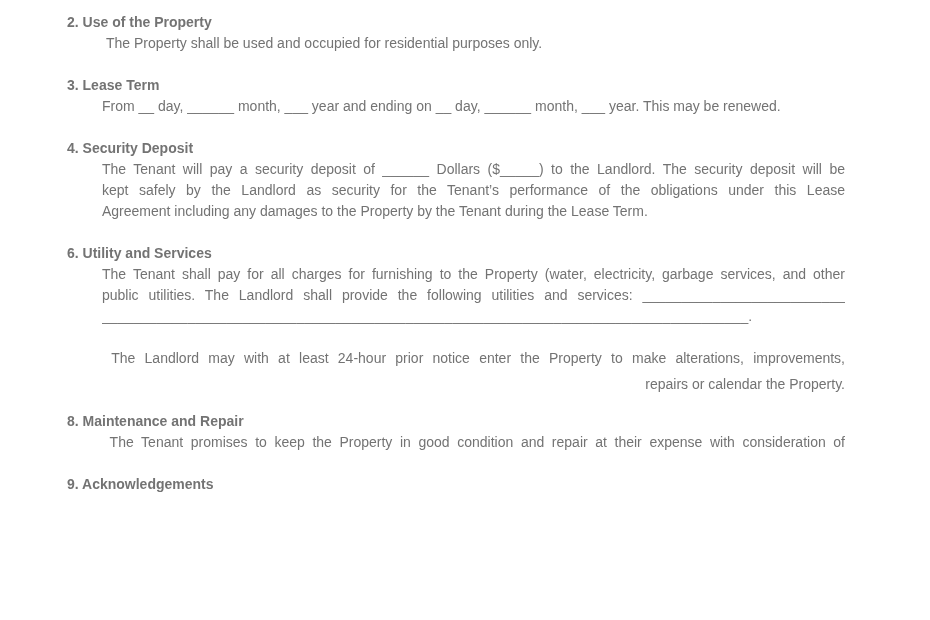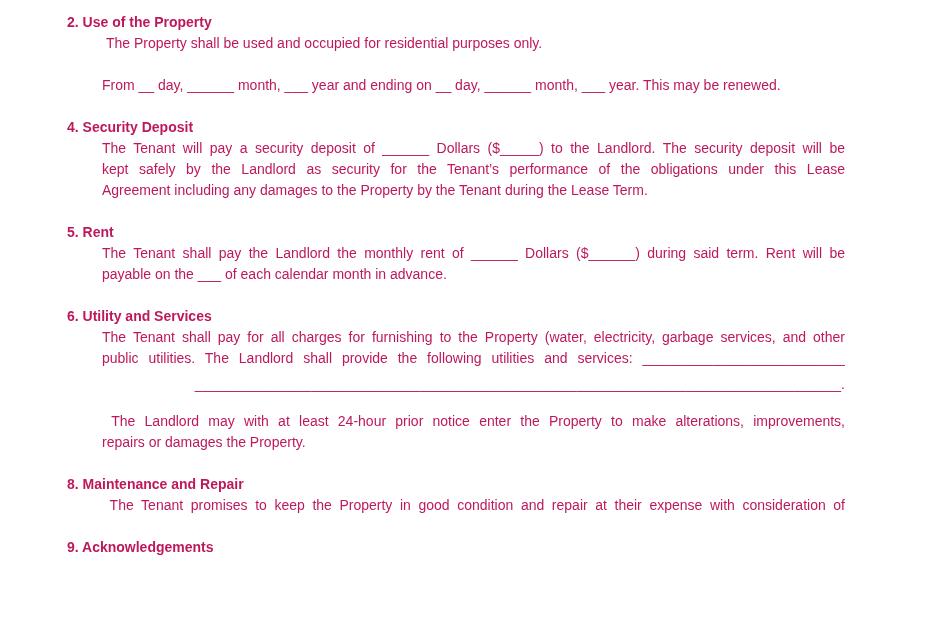--- a/index.html
+++ b/index.html
@@ -52,54 +52,50 @@
   .line.justify::after {
     content: "";
     display: inline-block;
     width: 100%;
     height: 0;
   }
 </style>
 </head>
 <body>
 
-<div class="page" style="background: rgb(255, 255, 255); color: #be185d;">
+<div class="page" style="background: rgb(255, 255, 255); color: #737373;">
   <div id="document-body">
   <section class="doc-section">
     <h3 class="heading">2. Use of the Property</h3>
   <div class="line">&nbsp;The Property shall be used and occupied for residential purposes only.</div>
       </section>
 
   <section class="doc-section">
+    <h3 class="heading">3. Lease Term</h3>
   <div class="line">From __ day, ______ month, ___ year and ending on __ day, ______ month, ___ year. This may be renewed.</div>
       </section>
 
   <section class="doc-section">
     <h3 class="heading">4. Security Deposit</h3>
   <div class="line justify">The Tenant will pay a security deposit of ______ Dollars ($_____) to the Landlord. The security deposit will be</div>
         <div class="line justify">kept safely by the Landlord as security for the Tenant’s performance of the obligations under this Lease</div>
         <div class="line">Agreement including any damages to the Property by the Tenant during the Lease Term.</div>
       </section>
 
-  <section class="doc-section">
-    <h3 class="heading">5. Rent</h3>
-  <div class="line justify">The Tenant shall pay the Landlord the monthly rent of ______ Dollars ($______) during said term. Rent will be</div>
-        <div class="line">payable on the ___ of each calendar month in advance.</div>
-      </section>
 
   <section class="doc-section">
     <h3 class="heading">6. Utility and Services</h3>
   <div class="line justify">The Tenant shall pay for all charges for furnishing to the Property (water, electricity, garbage services, and other</div>
         <div class="line justify">public utilities. The Landlord shall provide the following utilities and services: __________________________</div>
         <div class="line">___________________________________________________________________________________.</div>
       </section>
 
   <section class="doc-section">
   <div class="line justify">&nbsp;The Landlord may with at least 24-hour prior notice enter the Property to make alterations, improvements,</div>
-        <div class="line">repairs or damages the Property.</div>
+        <div class="line">repairs or calendar the Property.</div>
       </section>
 
   <section class="doc-section">
     <h3 class="heading">8. Maintenance and Repair</h3>
   <div class="line justify">&nbsp;The Tenant promises to keep the Property in good condition and repair at their expense with consideration of</div>
       </section>
 
   <section class="doc-section">
     <h3 class="heading">9. Acknowledgements</h3>
   </section>

